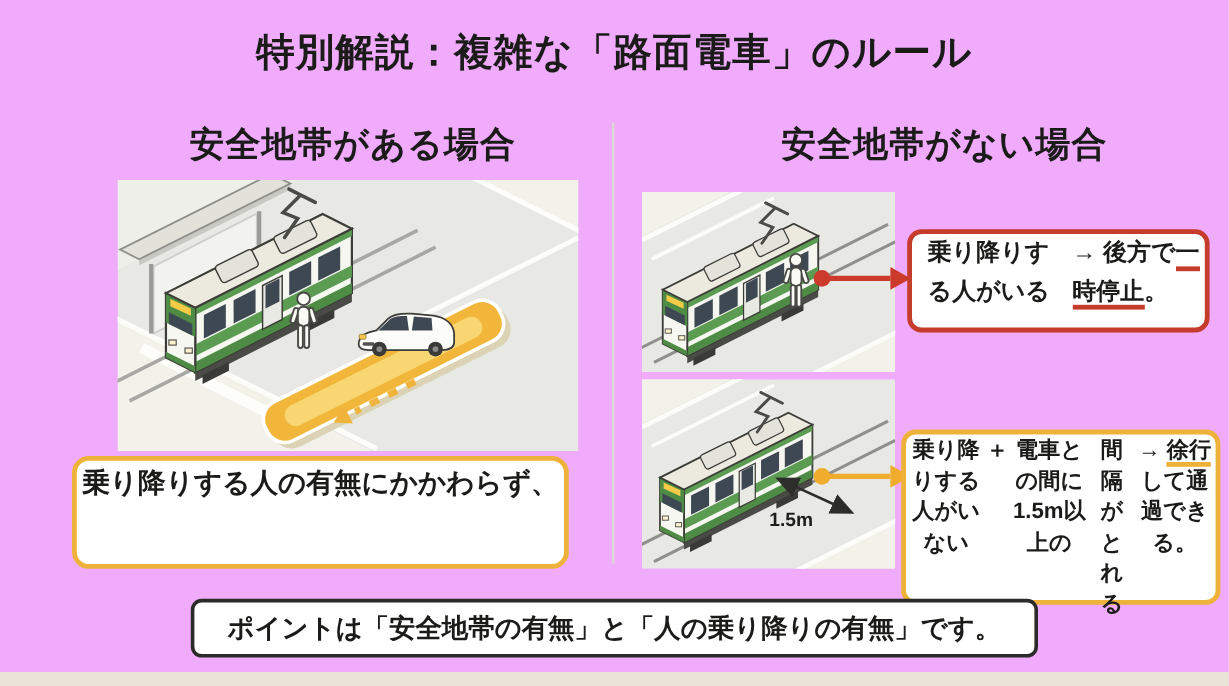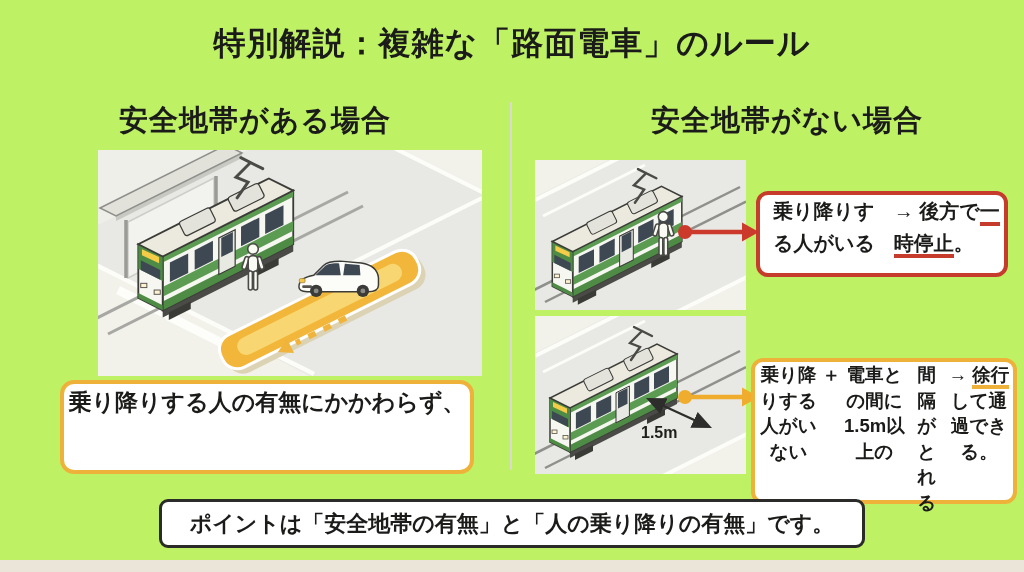--- a/index.html
+++ b/index.html
@@ -1,21 +1,21 @@
 <!DOCTYPE html>
 <html><head>
 <meta charset="utf-8">
 <style>
   html,body{margin:0;padding:0;}
   body{font-family:"Liberation Sans","DejaVu Sans",sans-serif;}
-  #canvas{position:relative;width:1024px;height:572px;background:#bef264;overflow:hidden;}
+  #canvas{position:relative;width:1024px;height:572px;background:#f0abfc;overflow:hidden;}
   .abs{position:absolute;}
   .title{top:22px;left:0;width:1024px;text-align:center;font-size:32px;font-weight:800;color:#1b1b19;letter-spacing:1px;}
   .heading{top:101px;text-align:center;font-size:29px;font-weight:800;color:#1b1b19;letter-spacing:1px;}
-  .heading.left{left:0;width:510px;}
+  .heading.left{left:0;width:510px;padding-left:39px;}
   .heading.right{left:543px;width:488px;}
   .divider{left:510px;top:102px;width:2px;height:368px;background:#dbd9d1;border-radius:1px;}
   .notebox{background:#ffffff;color:#1b1b19;font-weight:800;display:flex;justify-content:center;}
   .box-yellow-left{left:60px;top:380px;width:406px;height:86px;border:4px solid #eeb23a;border-radius:14px;font-size:23px;line-height:1.58;text-align:center;}
   .box-red{left:756px;top:191px;width:252px;height:86px;border:4px solid #c53b2c;border-radius:12px;font-size:20px;line-height:1.62;text-align:left;padding-left:13px;box-sizing:border-box;}
   .box-yellow-right{left:751px;top:324px;width:258px;height:138px;border:4px solid #eeb23a;border-radius:12px;font-size:18.5px;line-height:1.38;text-align:center;margin-top:34px;}
   .box-footer{left:159px;top:499px;width:706px;height:49px;border:3px solid #2b2b29;border-radius:9px;font-size:22px;text-align:center;background:#fff;color:#1b1b19;font-weight:800;display:flex;align-items:center;justify-content:center;box-sizing:border-box;}
   .ul-y{border-bottom:4px solid #eeb23a;}
   .ul-r{border-bottom:4px solid #c53b2c;}
   .bottom-strip{left:0;top:560px;width:1024px;height:12px;background:#eae5d8;}

